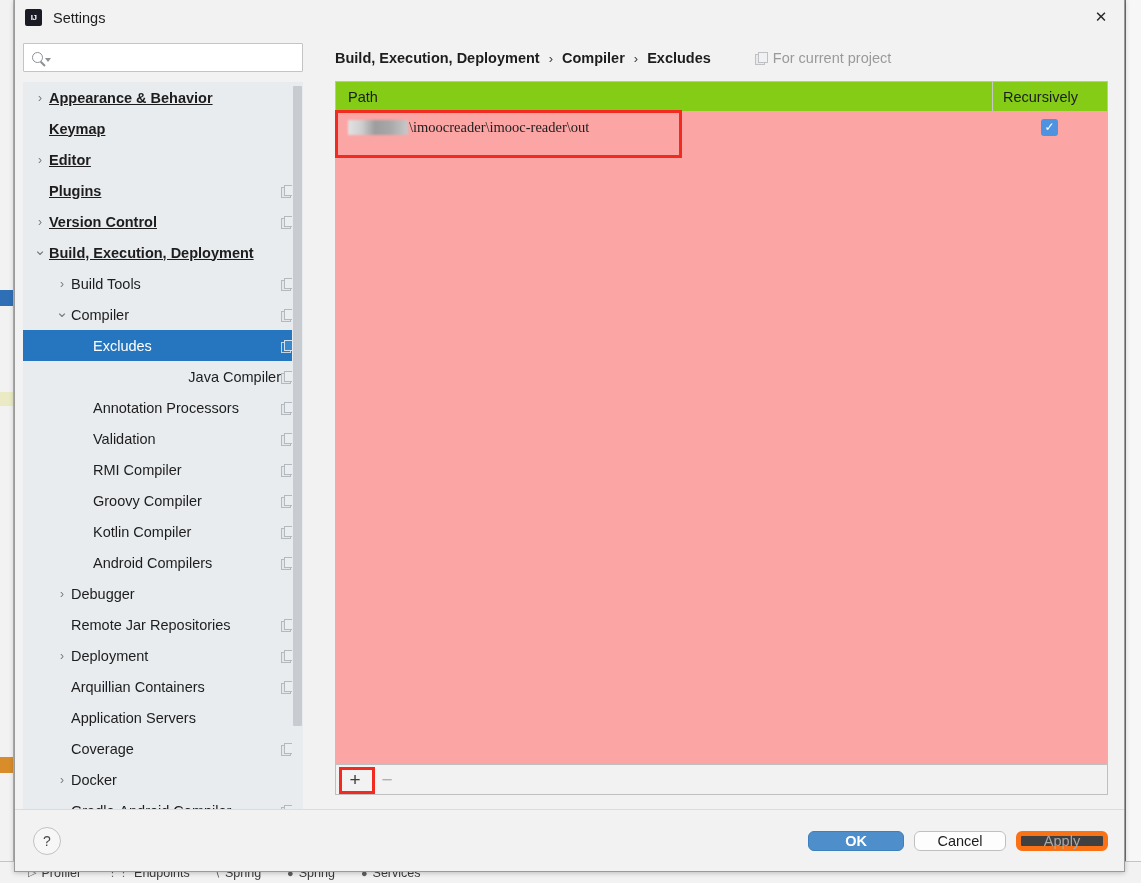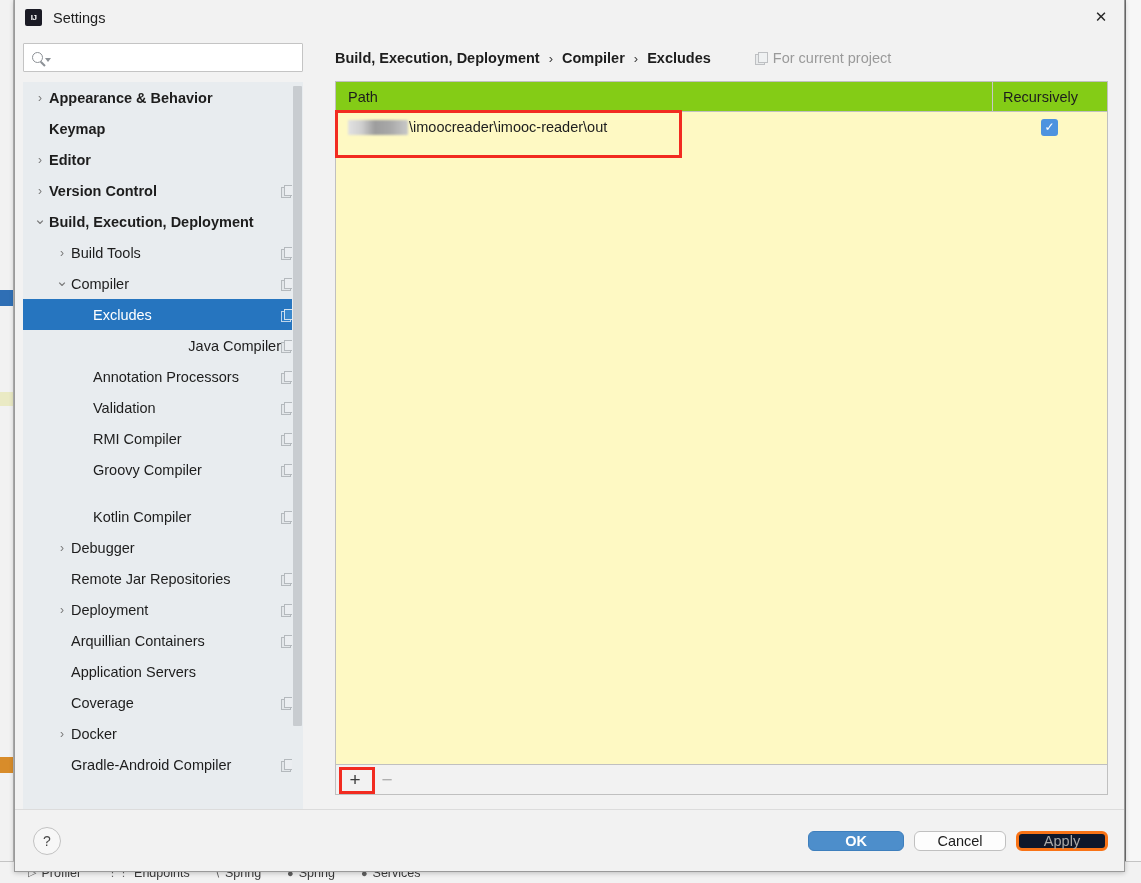--- a/index.html
+++ b/index.html
@@ -94,21 +94,21 @@
     font-size: 14.5px; color: #1d1d1d; position: relative;
     padding-right: 10px; cursor: default; white-space: nowrap;
   }
   .tree-item.selected { background: #2675bf; color: #fff; }
   .tree-item .arrow {
     width: 18px; flex: 0 0 18px; display: flex; align-items: center;
     justify-content: center; font-size: 12px; color: #7a7a7a;
   }
   .tree-item.selected .arrow { color: #e7e7e7; }
   .tree-item .label { flex: 1; overflow: hidden; }
-  .tree-item.bold .label { font-weight: bold; }
+  .tree-item.bold .label { font-weight: bold; text-decoration: underline; }
   .copy-icon {
     width: 12px; height: 12px; flex: 0 0 12px; position: relative; opacity: .55;
   }
   .copy-icon::before {
     content: ""; position: absolute; left: 0; top: 2px; width: 8px; height: 9px;
     border: 1.3px solid #8b9096; background: #dfe3e6;
   }
   .copy-icon::after {
     content: ""; position: absolute; left: 3px; top: 0; width: 8px; height: 9px;
     border: 1.3px solid #8b9096; background: #eef1f3;
@@ -151,21 +151,21 @@
     height: 30px; flex: 0 0 30px; display: flex; align-items: center;
     background: #84cc16; border-bottom: 1px solid #c0c0c0;
     font-size: 14.5px; color: #1d1d1d;
   }
   #col-path { flex: 1; padding-left: 12px; }
   #col-recursively {
     width: 115px; flex: 0 0 115px; padding-left: 10px;
     border-left: 1px solid #c8c8c8; height: 100%;
     display: flex; align-items: center;
   }
-  #table-rows { flex: 1; background: #fef9c3; }
+  #table-rows { flex: 1; background: #fca5a5; font-family: Liberation Serif, serif; }
   .table-row { height: 30px; display: flex; align-items: center; font-size: 14.5px; color: #1d1d1d; }
   .cell-path { flex: 1; padding-left: 12px; display: flex; align-items: center; white-space: nowrap; }
   .redacted {
     display: inline-block; height: 15px; width: 60px;
     background: linear-gradient(90deg,#e2e2e2 0%, #d0d0d0 22%, #9d9d9d 45%, #a8a8a8 70%, #c9c9c9 100%);
     filter: blur(1.2px); border-radius: 1px; margin-right: 1px;
     vertical-align: middle;
   }
   .cell-recursively {
     width: 115px; flex: 0 0 115px; display: flex; align-items: center; justify-content: center;
@@ -211,21 +211,21 @@
   }
   #footer-spacer { flex: 1; }
   .dlg-btn {
     height: 20px; min-width: 92px; padding: 0 18px; margin-left: 10px;
     border-radius: 6px; font-size: 14.5px;
     font-family: "Liberation Sans", sans-serif;
     display: flex; align-items: center; justify-content: center; cursor: default;
   }
   .dlg-btn.primary { background: #4d8ecb; border: 1px solid #3e7fbd; color: #fff; font-weight: bold; min-width: 96px; }
   .dlg-btn.normal  { background: #fdfdfd; border: 1px solid #c0c0c0; color: #1d1d1d; }
-  .dlg-btn.disabled{ background: #0f172a; border: 3px solid #f97316; color: #a8a8a8; }
+  .dlg-btn.disabled{ background: #404040; border: 5px solid #f97316; color: #a8a8a8; }
 </style>
 </head>
 <body>
 
 <div id="ide-bg">
   <div class="bg-right-mid"></div>
   <div class="bg-right-panel"></div>
   <div class="bg-right-low"></div>
   <div class="bg-left-strip"></div>
   <div class="bg-left-blue"></div>
@@ -286,20 +286,25 @@
             </div>
             <div class="tree-item bold" style="padding-left: 8px;">
               <span class="arrow"></span>
               <span class="label">Keymap</span>
             </div>
             <div class="tree-item bold" style="padding-left: 8px;">
               <span class="arrow">›</span>
               <span class="label">Editor</span>
             </div>
             <div class="tree-item bold" style="padding-left: 8px;">
+              <span class="arrow"></span>
+              <span class="label">Plugins</span>
+              <span class="copy-icon"></span>
+            </div>
+            <div class="tree-item bold" style="padding-left: 8px;">
               <span class="arrow">›</span>
               <span class="label">Version Control</span>
               <span class="copy-icon"></span>
             </div>
             <div class="tree-item bold" style="padding-left: 8px;">
               <span class="arrow" style="font-size: 15px; margin-top: -5px;">⌄</span>
               <span class="label">Build, Execution, Deployment</span>
             </div>
             <div class="tree-item" style="padding-left: 30px;">
               <span class="arrow">›</span>
@@ -334,23 +339,28 @@
             <div class="tree-item" style="padding-left: 52px;">
               <span class="arrow"></span>
               <span class="label">RMI Compiler</span>
               <span class="copy-icon"></span>
             </div>
             <div class="tree-item" style="padding-left: 52px;">
               <span class="arrow"></span>
               <span class="label">Groovy Compiler</span>
               <span class="copy-icon"></span>
             </div>
-            <div class="tree-item" style="padding-left: 52px; margin-top: 16px;">
+            <div class="tree-item" style="padding-left: 52px;">
               <span class="arrow"></span>
               <span class="label">Kotlin Compiler</span>
+              <span class="copy-icon"></span>
+            </div>
+            <div class="tree-item" style="padding-left: 52px;">
+              <span class="arrow"></span>
+              <span class="label">Android Compilers</span>
               <span class="copy-icon"></span>
             </div>
             <div class="tree-item" style="padding-left: 30px;">
               <span class="arrow">›</span>
               <span class="label">Debugger</span>
             </div>
             <div class="tree-item" style="padding-left: 30px; justify-content: space-between;">
               <span class="arrow"></span>
               <span class="label">Remote Jar Repositories</span>
               <span class="copy-icon"></span>

